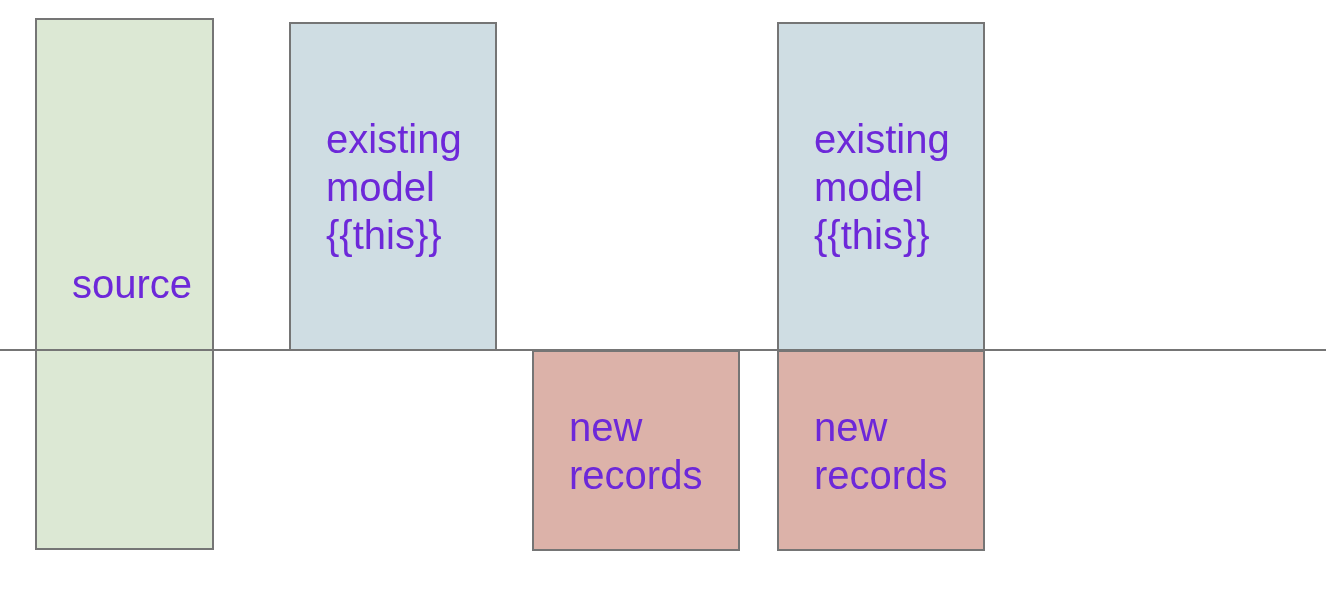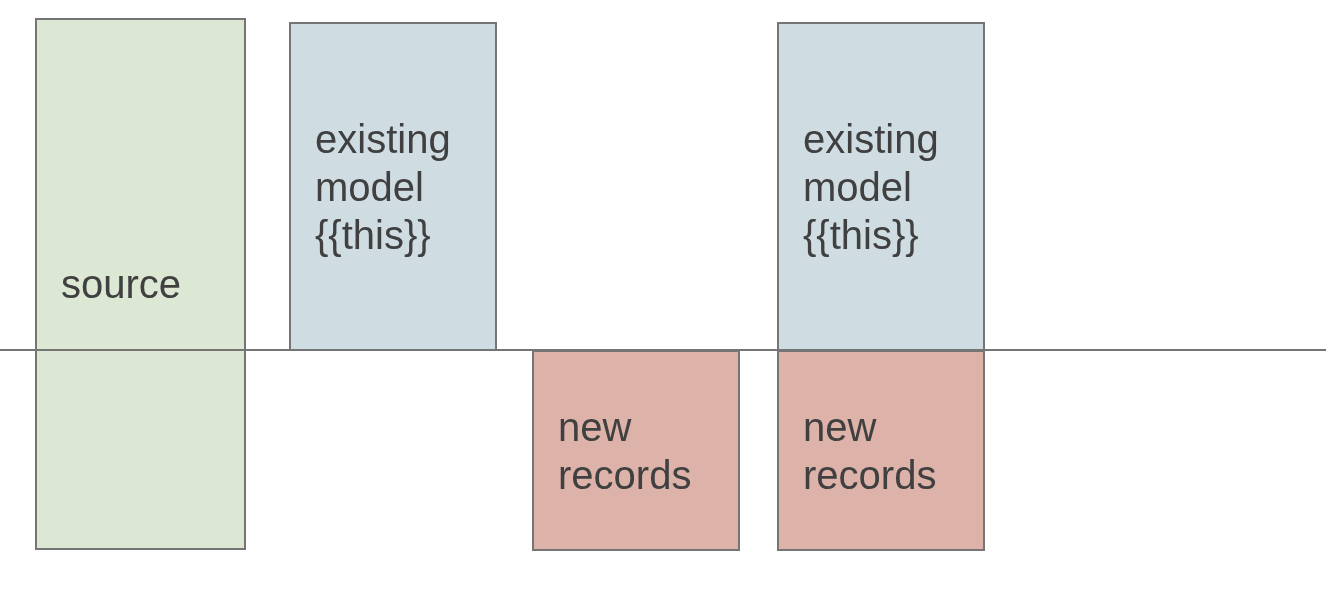--- a/index.html
+++ b/index.html
@@ -20,38 +20,38 @@
     box-sizing: border-box;
     border: 2px solid #757575;
     display: flex;
     align-items: center;
     z-index: 3;
   }
   .box--under-line { z-index: 1; }
   .box--over-line  { z-index: 3; }
   .box .label {
     display: block;
-    padding-left: 24px;
+    padding-left: 35px;
     padding-right: 8px;
     font-size: 40px;
     line-height: 1.2;
-    color: #404040;
+    color: #6d28d9;
     white-space: pre-line;
     letter-spacing: 0;
   }
   .baseline {
     position: absolute;
     left: 0;
     top: 349px;
     width: 1326px;
     height: 2px;
     z-index: 2;
   }
   
-  .box-source         { left: 35px;   top: 18px;  width: 211px; height: 532px; align-items: center; }
+  .box-source         { left: 35px;   top: 18px;  width: 179px; height: 532px; align-items: center; }
   .box-existing-1     { left: 289px;  top: 22px;  width: 208px; height: 329px; }
   .box-new-records-1  { left: 532px;  top: 350px; width: 208px; height: 201px; }
   .box-existing-2     { left: 777px;  top: 22px;  width: 208px; height: 329px; }
   .box-new-records-2  { left: 777px;  top: 350px; width: 208px; height: 201px; }
   .box-full-refresh   { left: 1040px; top: 20px;  width: 212px; height: 527px; }
 </style>
 </head>
 <body>
 
 <div class="canvas">

